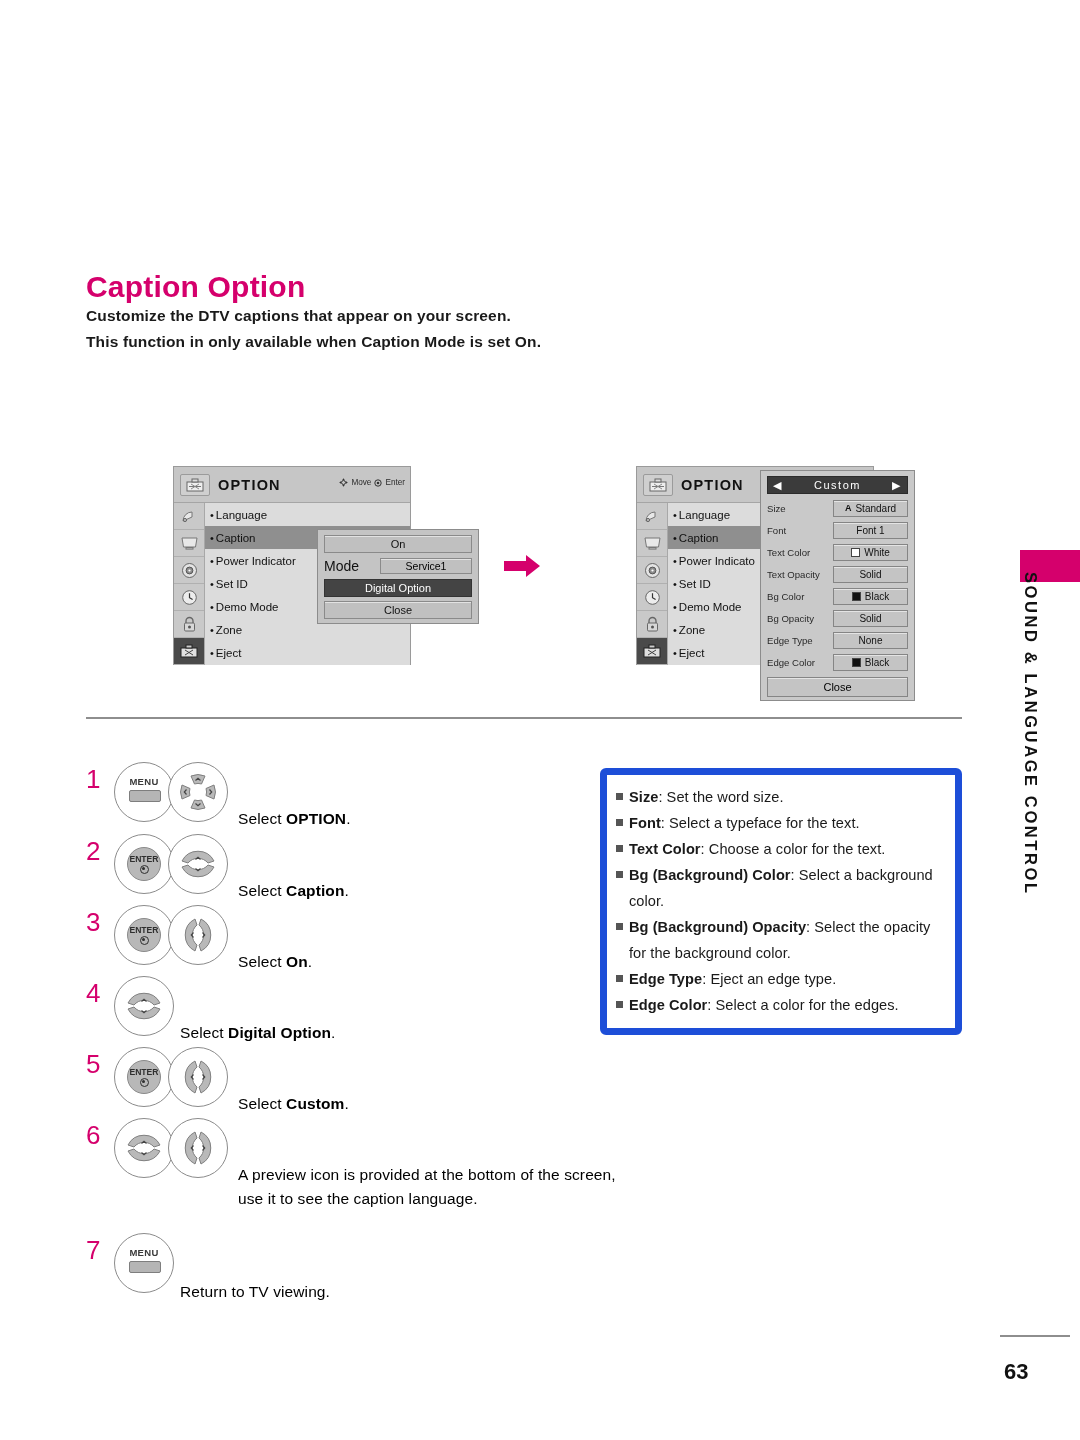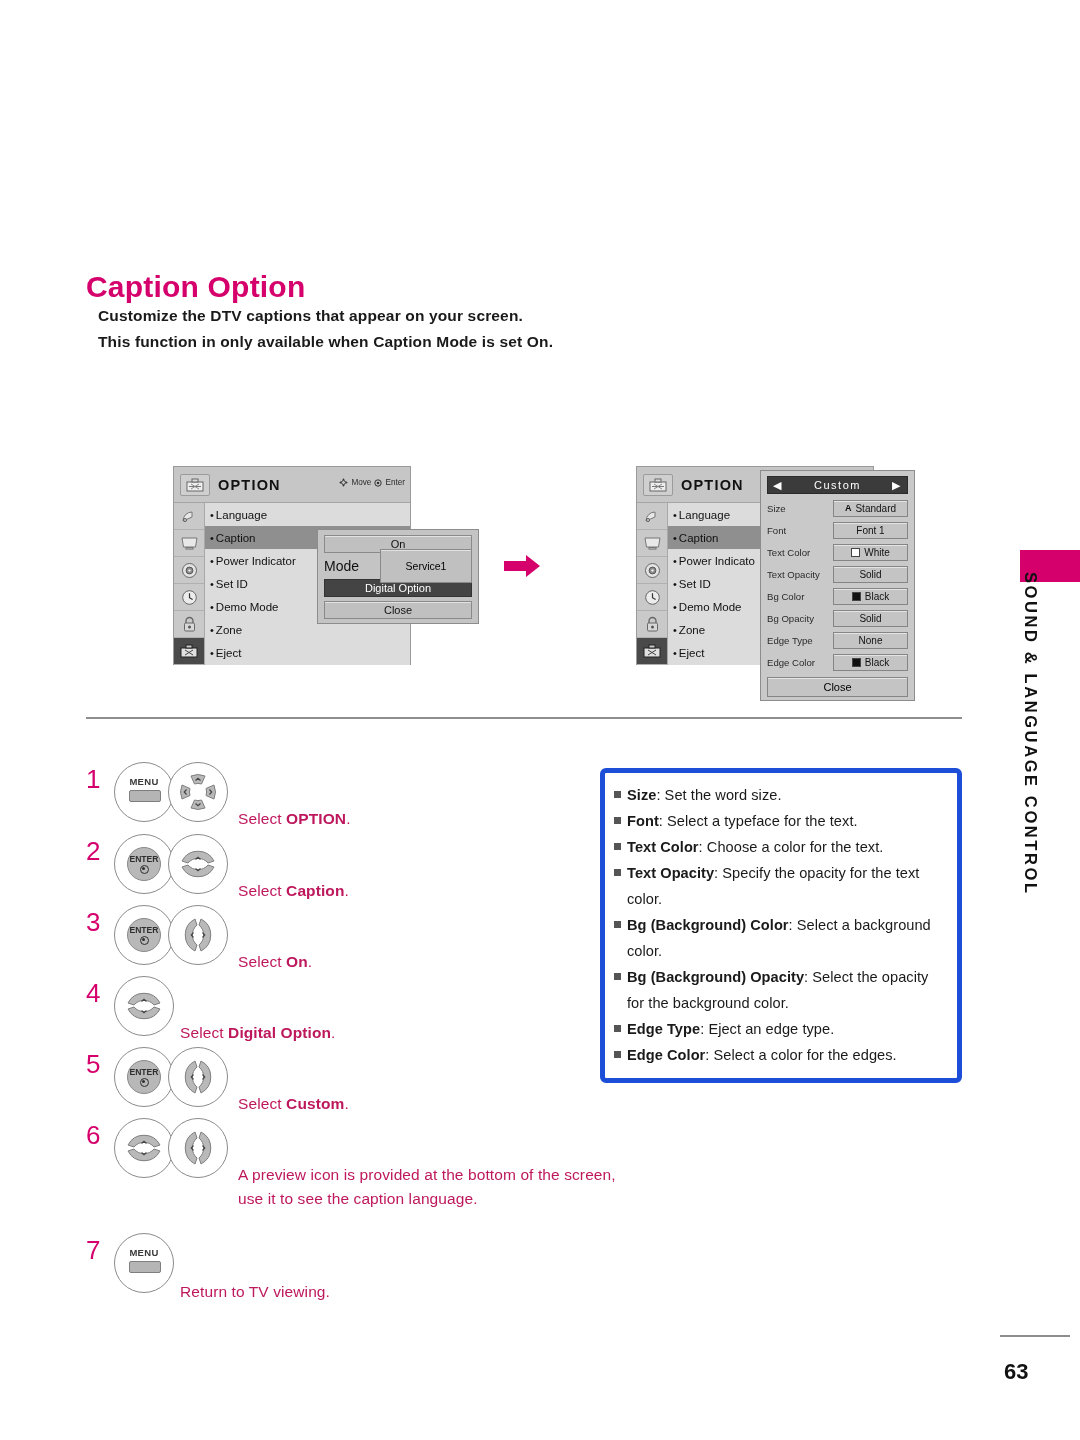--- a/index.html
+++ b/index.html
@@ -14,21 +14,21 @@
   
   .page-title {
     position: absolute; left: 86px; top: 249px;
     font-size: 30px; font-weight: 600; letter-spacing: .2px;
     color: #d5006c;
     margin-top: 21px;
   }
   .intro {
     position: absolute; left: 86px; top: 303px;
     font-size: 15.5px; font-weight: 700; color: #1a1a1a;
-    line-height: 26px; letter-spacing: .15px; margin-left: 12px;
+    line-height: 26px; letter-spacing: .15px;
   }
   .intro b { font-weight: 800; }
 
   
   .osd {
     position: absolute;
     background: #d0d0d0;
     border: 1px solid #9a9a9a;
     font-family: "Liberation Sans", sans-serif;
   }
@@ -87,21 +87,21 @@
     height: 18px; background: #c0c0c0;
     border: 1px solid #8a8a8a;
     display: flex; align-items: center; justify-content: center;
     font-size: 11px; color: #111; margin-bottom: 4px;
     box-shadow: inset 0 1px 0 #e2e2e2;
   }
   .p-btn.dark { background: #444; color: #fff; border-color: #333; box-shadow: none; }
   .p-row { display: flex; align-items: center; margin-bottom: 4px; height: 18px; }
   .p-row .lab { font-size: 14px; color: #111; width: 56px; }
   .p-row .val {
-    flex: 1; height: 34px; background: #c0c0c0; border: 1px solid #8a8a8a;
+    flex: 1; height: 16px; background: #c0c0c0; border: 1px solid #8a8a8a;
     display: flex; align-items: center; justify-content: center; font-size: 10.5px;
     box-shadow: inset 0 1px 0 #e2e2e2;
   }
   .ghost {
     position: absolute; left: 150px; top: 142px;
     font-size: 10px; color: #3a3a3a;
   }
 
   
   .custom-panel {
@@ -180,29 +180,29 @@
   .enter-knob .t { font-size: 8.6px; font-weight: 700; color: #2f2f2f; line-height: 9px; }
   .enter-knob .d {
     width: 9px; height: 9px; border-radius: 50%; border: 1.6px solid #2f2f2f;
     margin-top: 1px; position: relative;
   }
   .enter-knob .d::after {
     content: ""; position: absolute; left: 1.6px; top: 1.6px;
     width: 3px; height: 3px; border-radius: 50%; background: #2f2f2f;
   }
   .step-text {
-    position: absolute; font-size: 15.5px; color: #be185d;
+    position: absolute; font-size: 15.5px; color: #000000;
     line-height: 24px; letter-spacing: .1px;
   }
   .step-text b { font-weight: 700; }
 
   
   .infobox {
     position: absolute; left: 600px; top: 768px; width: 362px;
-    border: 5px solid #1d4ed8; border-radius: 6px;
+    border: 7px solid #1d4ed8; border-radius: 6px;
     padding: 9px 10px 10px 8px; background: #fff;
   }
   .info-item {
     font-size: 14.6px; line-height: 26px; color: #1a1a1a;
     padding-left: 14px; position: relative; letter-spacing: .05px;
   }
   .info-item .bul {
     position: absolute; left: 1px; top: 9px;
     width: 7px; height: 7px; background: #555;
   }
@@ -653,21 +653,20 @@
     <div class="step-text" style="left:94px; top:47px">
       <span>Return to TV viewing.</span>
     </div>
   </div>
 </div>
 
 <div class="infobox">
   <div class="info-item"><span class="bul"></span><b>Size</b><span>: Set the word size.</span></div>
   <div class="info-item"><span class="bul"></span><b>Font</b><span>: Select a typeface for the text.</span></div>
   <div class="info-item"><span class="bul"></span><b>Text Color</b><span>: Choose a color for the text.</span></div>
-  <div class="info-item"><span class="bul"></span><b>Text Opacity</b><span>: Specify the opacity for the text color.</span></div>
   <div class="info-item"><span class="bul"></span><b>Bg (Background) Color</b><span>: Select a background color.</span></div>
   <div class="info-item"><span class="bul"></span><b>Bg (Background) Opacity</b><span>: Select the opacity for the background color.</span></div>
   <div class="info-item"><span class="bul"></span><b>Edge Type</b><span>: Eject an edge type.</span></div>
   <div class="info-item"><span class="bul"></span><b>Edge Color</b><span>: Select a color for the edges.</span></div>
 </div>
 
 <div class="tab-swatch"></div>
 <div class="tab-text">SOUND &amp; LANGUAGE CONTROL</div>
 
 <div class="page-num">63</div>

